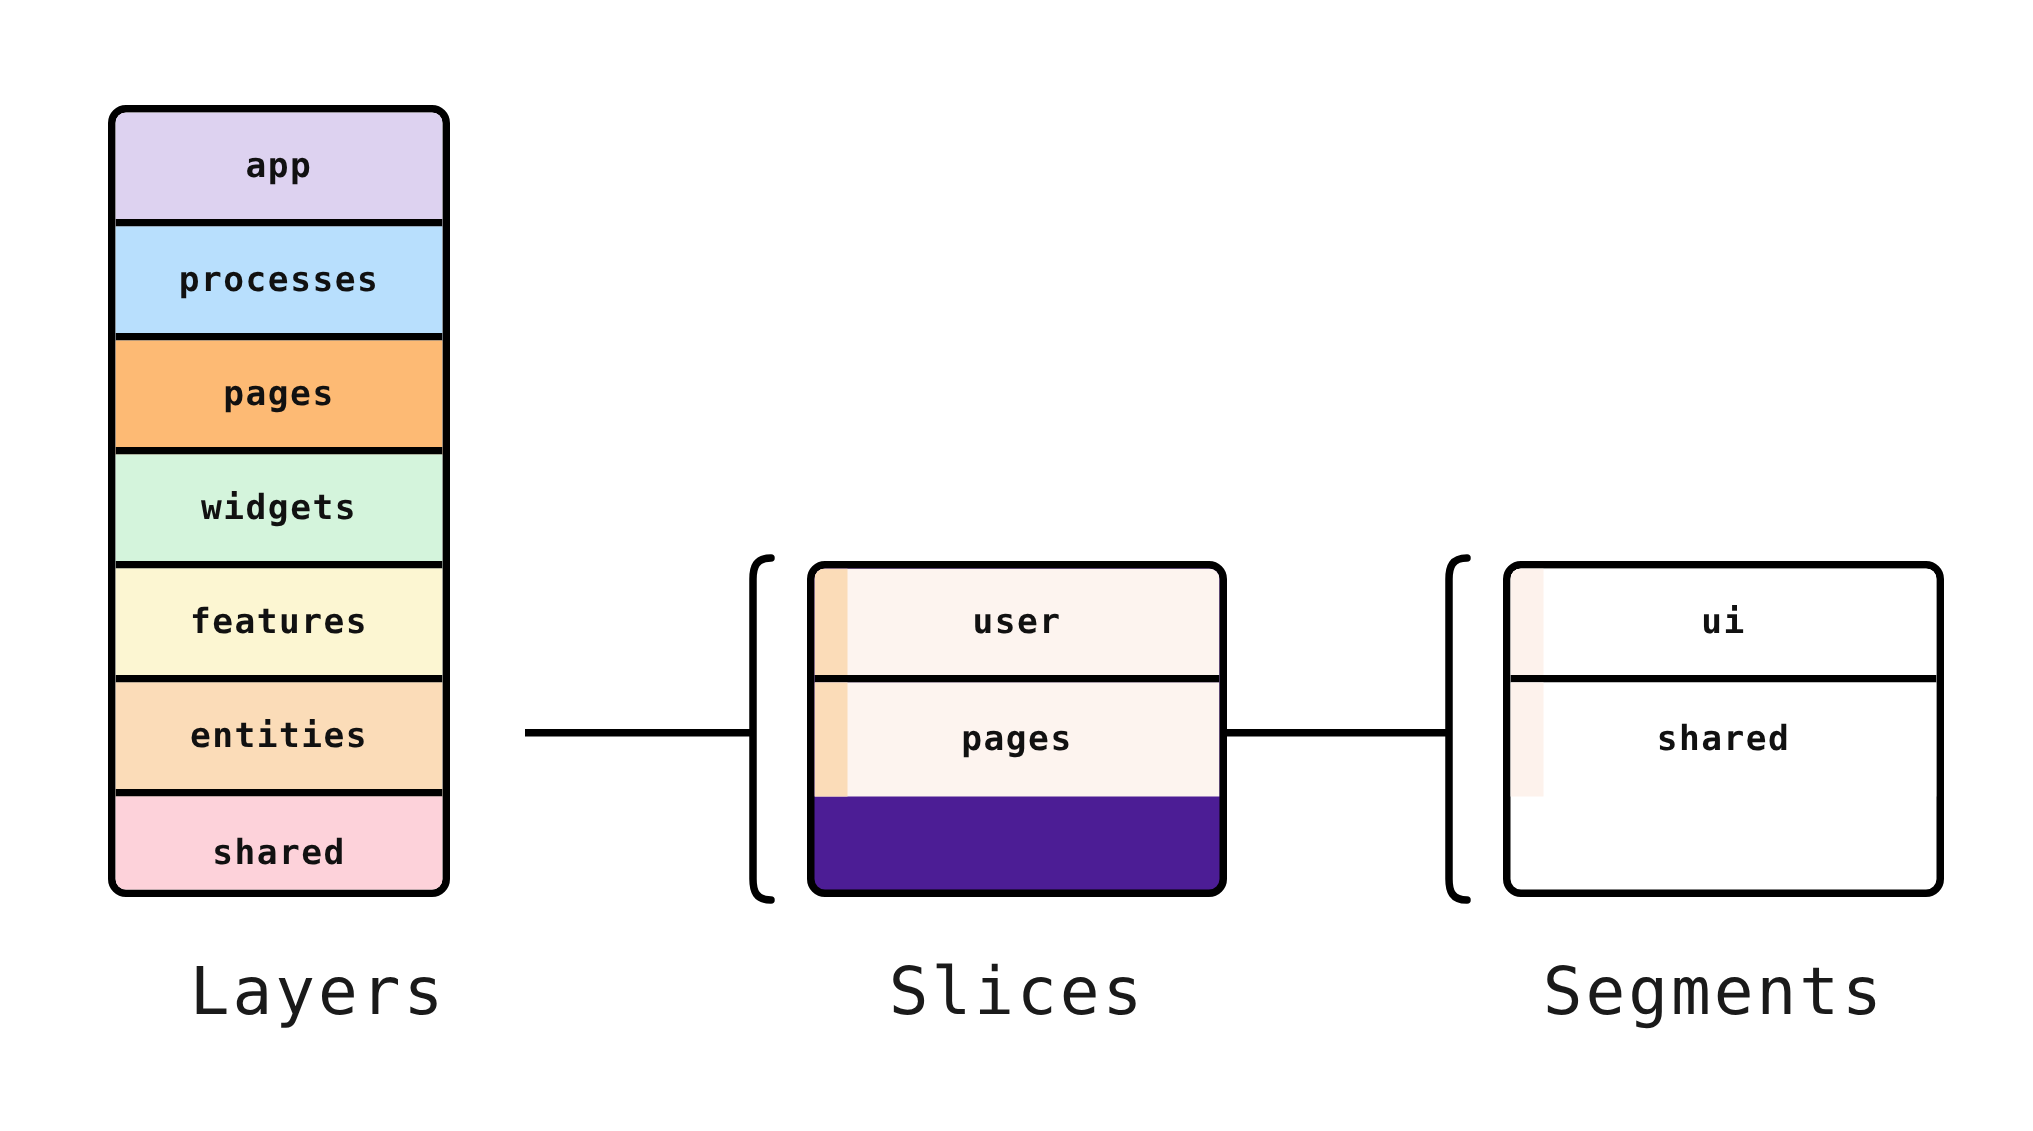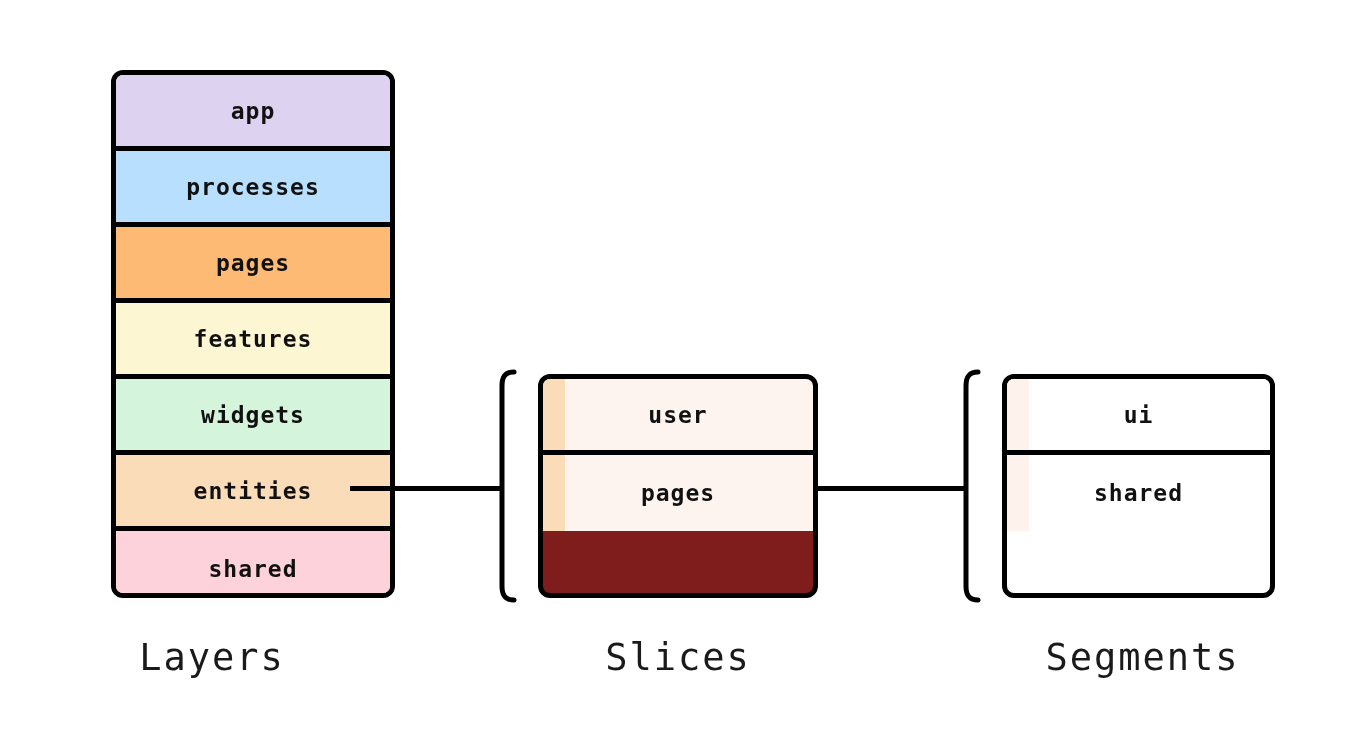--- a/index.html
+++ b/index.html
@@ -52,40 +52,39 @@
     top: 0;
     bottom: 0;
     width: 22px;
     z-index: 1;
   }
 
   
   #layers-stack {
     left: 72px;
     top: 70px;
-    width: 284px;
+    width: 228px;
     height: 528px;
-    margin-left: 39px;
   }
   #layers-stack .row { height: 76px; }
 
   
   #slices-stack {
     left: 538px;
     top: 374px;
     width: 280px;
     height: 224px;
   }
   #slices-stack .row { height: 76px; }
 
   
   #segments-stack {
     left: 1002px;
     top: 374px;
-    width: 273px;
+    width: 294px;
     height: 224px;
   }
   #segments-stack .row { height: 76px; }
 
   
   .bracket {
     position: absolute;
     width: 30px;
     height: 236px;
   }
@@ -108,21 +107,21 @@
     top: 486px;
     width: 152px;
   }
 
   
   .caption {
     position: absolute;
     text-align: center;
     font-family: "DejaVu Sans Mono", "Liberation Mono", monospace;
     font-weight: normal;
-    font-size: 37px;
+    font-size: 44px;
     letter-spacing: 2px;
     color: #1a1a1a;
     white-space: nowrap;
   }
   #caption-layers   { left: 72px;  top: 636px; width: 280px; }
   #caption-slices   { left: 538px; top: 636px; width: 280px; }
   #caption-segments { left: 1002px; top: 636px; width: 281px; }
 </style>
 </head>
 <body>
@@ -132,43 +131,43 @@
   <div class="stack" id="layers-stack">
     <div class="row" style="background:#ddd2f0">
       <span class="row-label">app</span>
     </div>
     <div class="row" style="background:#b8dffd">
       <span class="row-label">processes</span>
     </div>
     <div class="row" style="background:#fdba74">
       <span class="row-label">pages</span>
     </div>
+    <div class="row" style="background:#d4f4dc">
+      <span class="row-label">widgets</span>
+    </div>
     <div class="row" style="background:#fcf6d2">
       <span class="row-label">features</span>
-    </div>
-    <div class="row" style="background:#d4f4dc">
-      <span class="row-label">widgets</span>
     </div>
     <div class="row" style="background:#fbdcb8">
       <span class="row-label">entities</span>
     </div>
     <div class="row" style="background:#fdd2da">
       <span class="row-label">shared</span>
     </div>
   </div>
 
   <div class="connector" id="connector-layers-slices"></div>
 
   <div class="bracket" id="slices-bracket">
     <svg width="30" height="236" viewBox="0 0 30 236" xmlns="http://www.w3.org/2000/svg">
       <path d="M 22 4 C 12 4 10 10 10 18 L 10 218 C 10 226 12 232 22 232" fill="none" stroke="#000000" stroke-width="5" stroke-linecap="round"></path>
     </svg>
   </div>
 
-  <div class="stack" id="slices-stack" style="background:#7f1d1d">
+  <div class="stack" id="slices-stack" style="background:#4c1d95">
     <div class="row" style="background:#fdf4ef">
       <span class="stripe" style="background:#fbdcb8"></span>
       <span class="row-label">user</span>
     </div>
     <div class="row" style="background:#fdf4ef">
       <span class="stripe" style="background:#fbdcb8"></span>
       <span class="row-label">pages</span>
     </div>
   </div>
 

